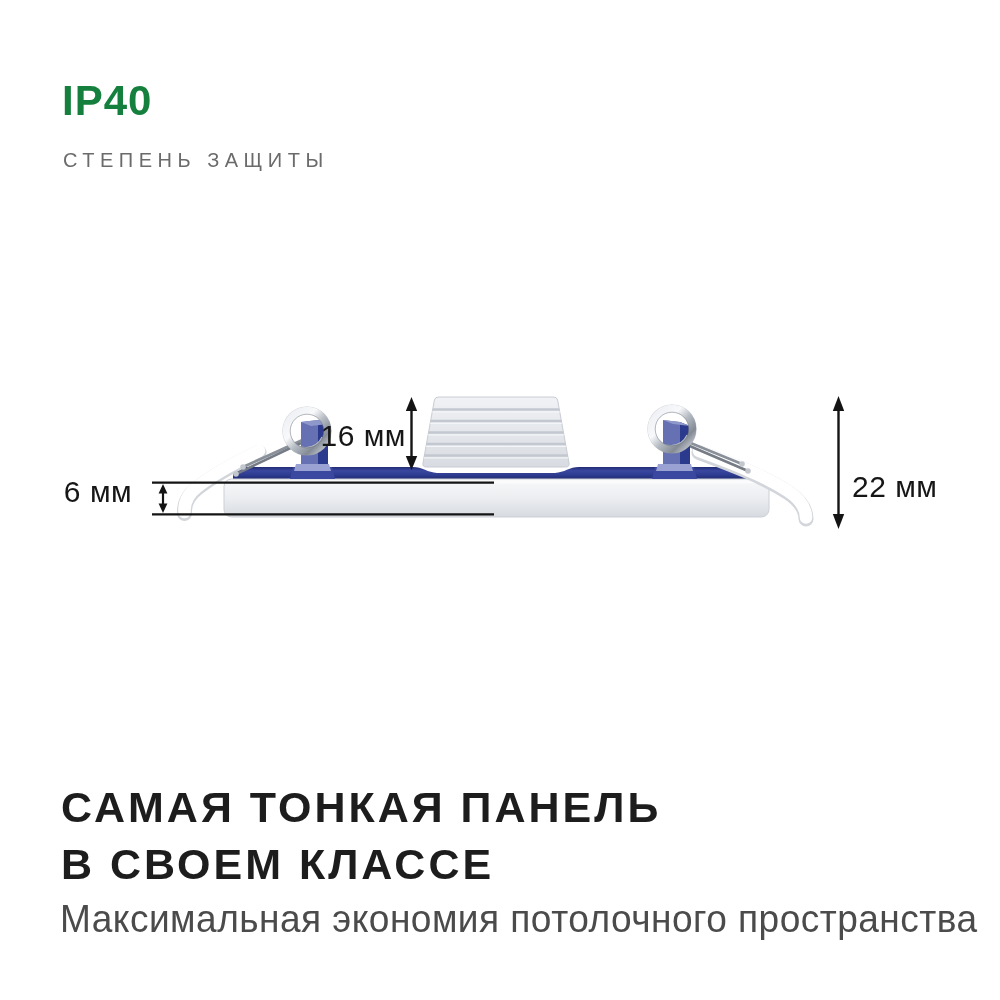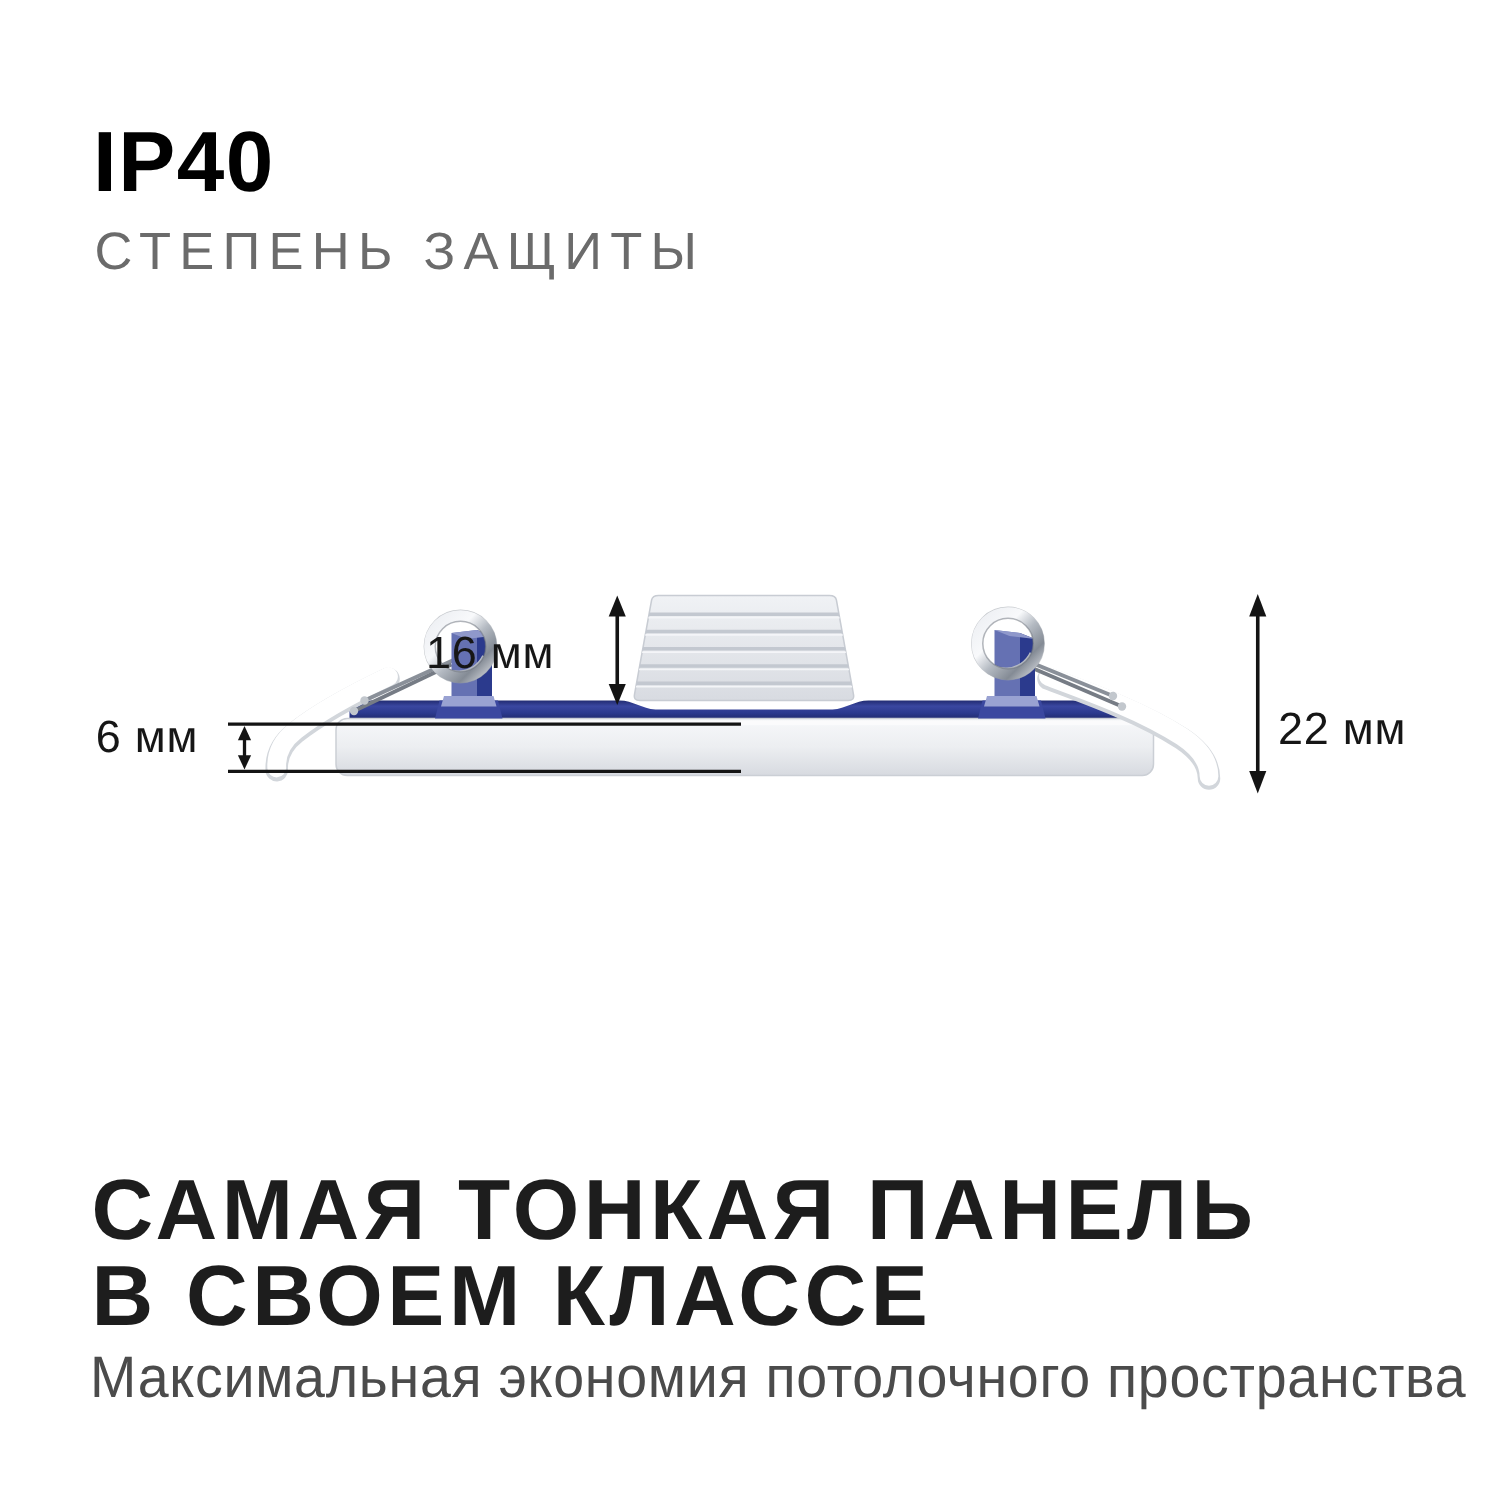--- a/index.html
+++ b/index.html
@@ -2,37 +2,37 @@
 <html><head>
 <meta charset="utf-8">
 <style>
   html,body{margin:0;padding:0;background:#fff;}
   .page{
     position:relative;width:1000px;height:1000px;background:#ffffff;
     overflow:hidden;font-family:"Liberation Sans",sans-serif;color:#1c1c1c;
   }
   .ip-rating{
     position:absolute;left:62px;top:80px;
-    font-size:57px;font-weight:700;letter-spacing:1px;color:#000000;line-height:1;
+    font-size:42px;font-weight:700;letter-spacing:1px;color:#15803d;line-height:1;
   }
   .ip-caption{
     position:absolute;left:63px;top:150px;
-    font-size:35px;font-weight:400;letter-spacing:5.5px;color:#6b6b6b;line-height:1;
+    font-size:20px;font-weight:400;letter-spacing:5.5px;color:#6b6b6b;line-height:1;
   }
   .figure{position:absolute;left:0;top:380px;width:1000px;height:180px;}
   .dim-label{
     position:absolute;font-size:30px;font-weight:400;letter-spacing:.5px;
     color:#161616;line-height:1;white-space:nowrap;
   }
-  .dim-16{left:284px;top:421px;width:110px;}
+  .dim-16{left:296px;top:421px;width:110px;text-align:right;}
   .dim-22{left:852px;top:472px;}
   .dim-6{left:53px;top:477px;width:90px;text-align:center;}
   .headline{
     position:absolute;left:61px;top:779px;margin:0;
-    font-size:57px;line-height:57px;font-weight:700;letter-spacing:3px;
+    font-size:43px;line-height:57px;font-weight:700;letter-spacing:3px;
     color:#1d1d1d;white-space:nowrap;
   }
   .subtitle{
     position:absolute;left:60px;top:897px;margin:0;
     font-size:39px;font-weight:400;letter-spacing:.5px;color:#4b4b4b;
     white-space:nowrap;transform:scaleX(.95);transform-origin:0 0;
   }
 </style>
 </head>
 <body>

